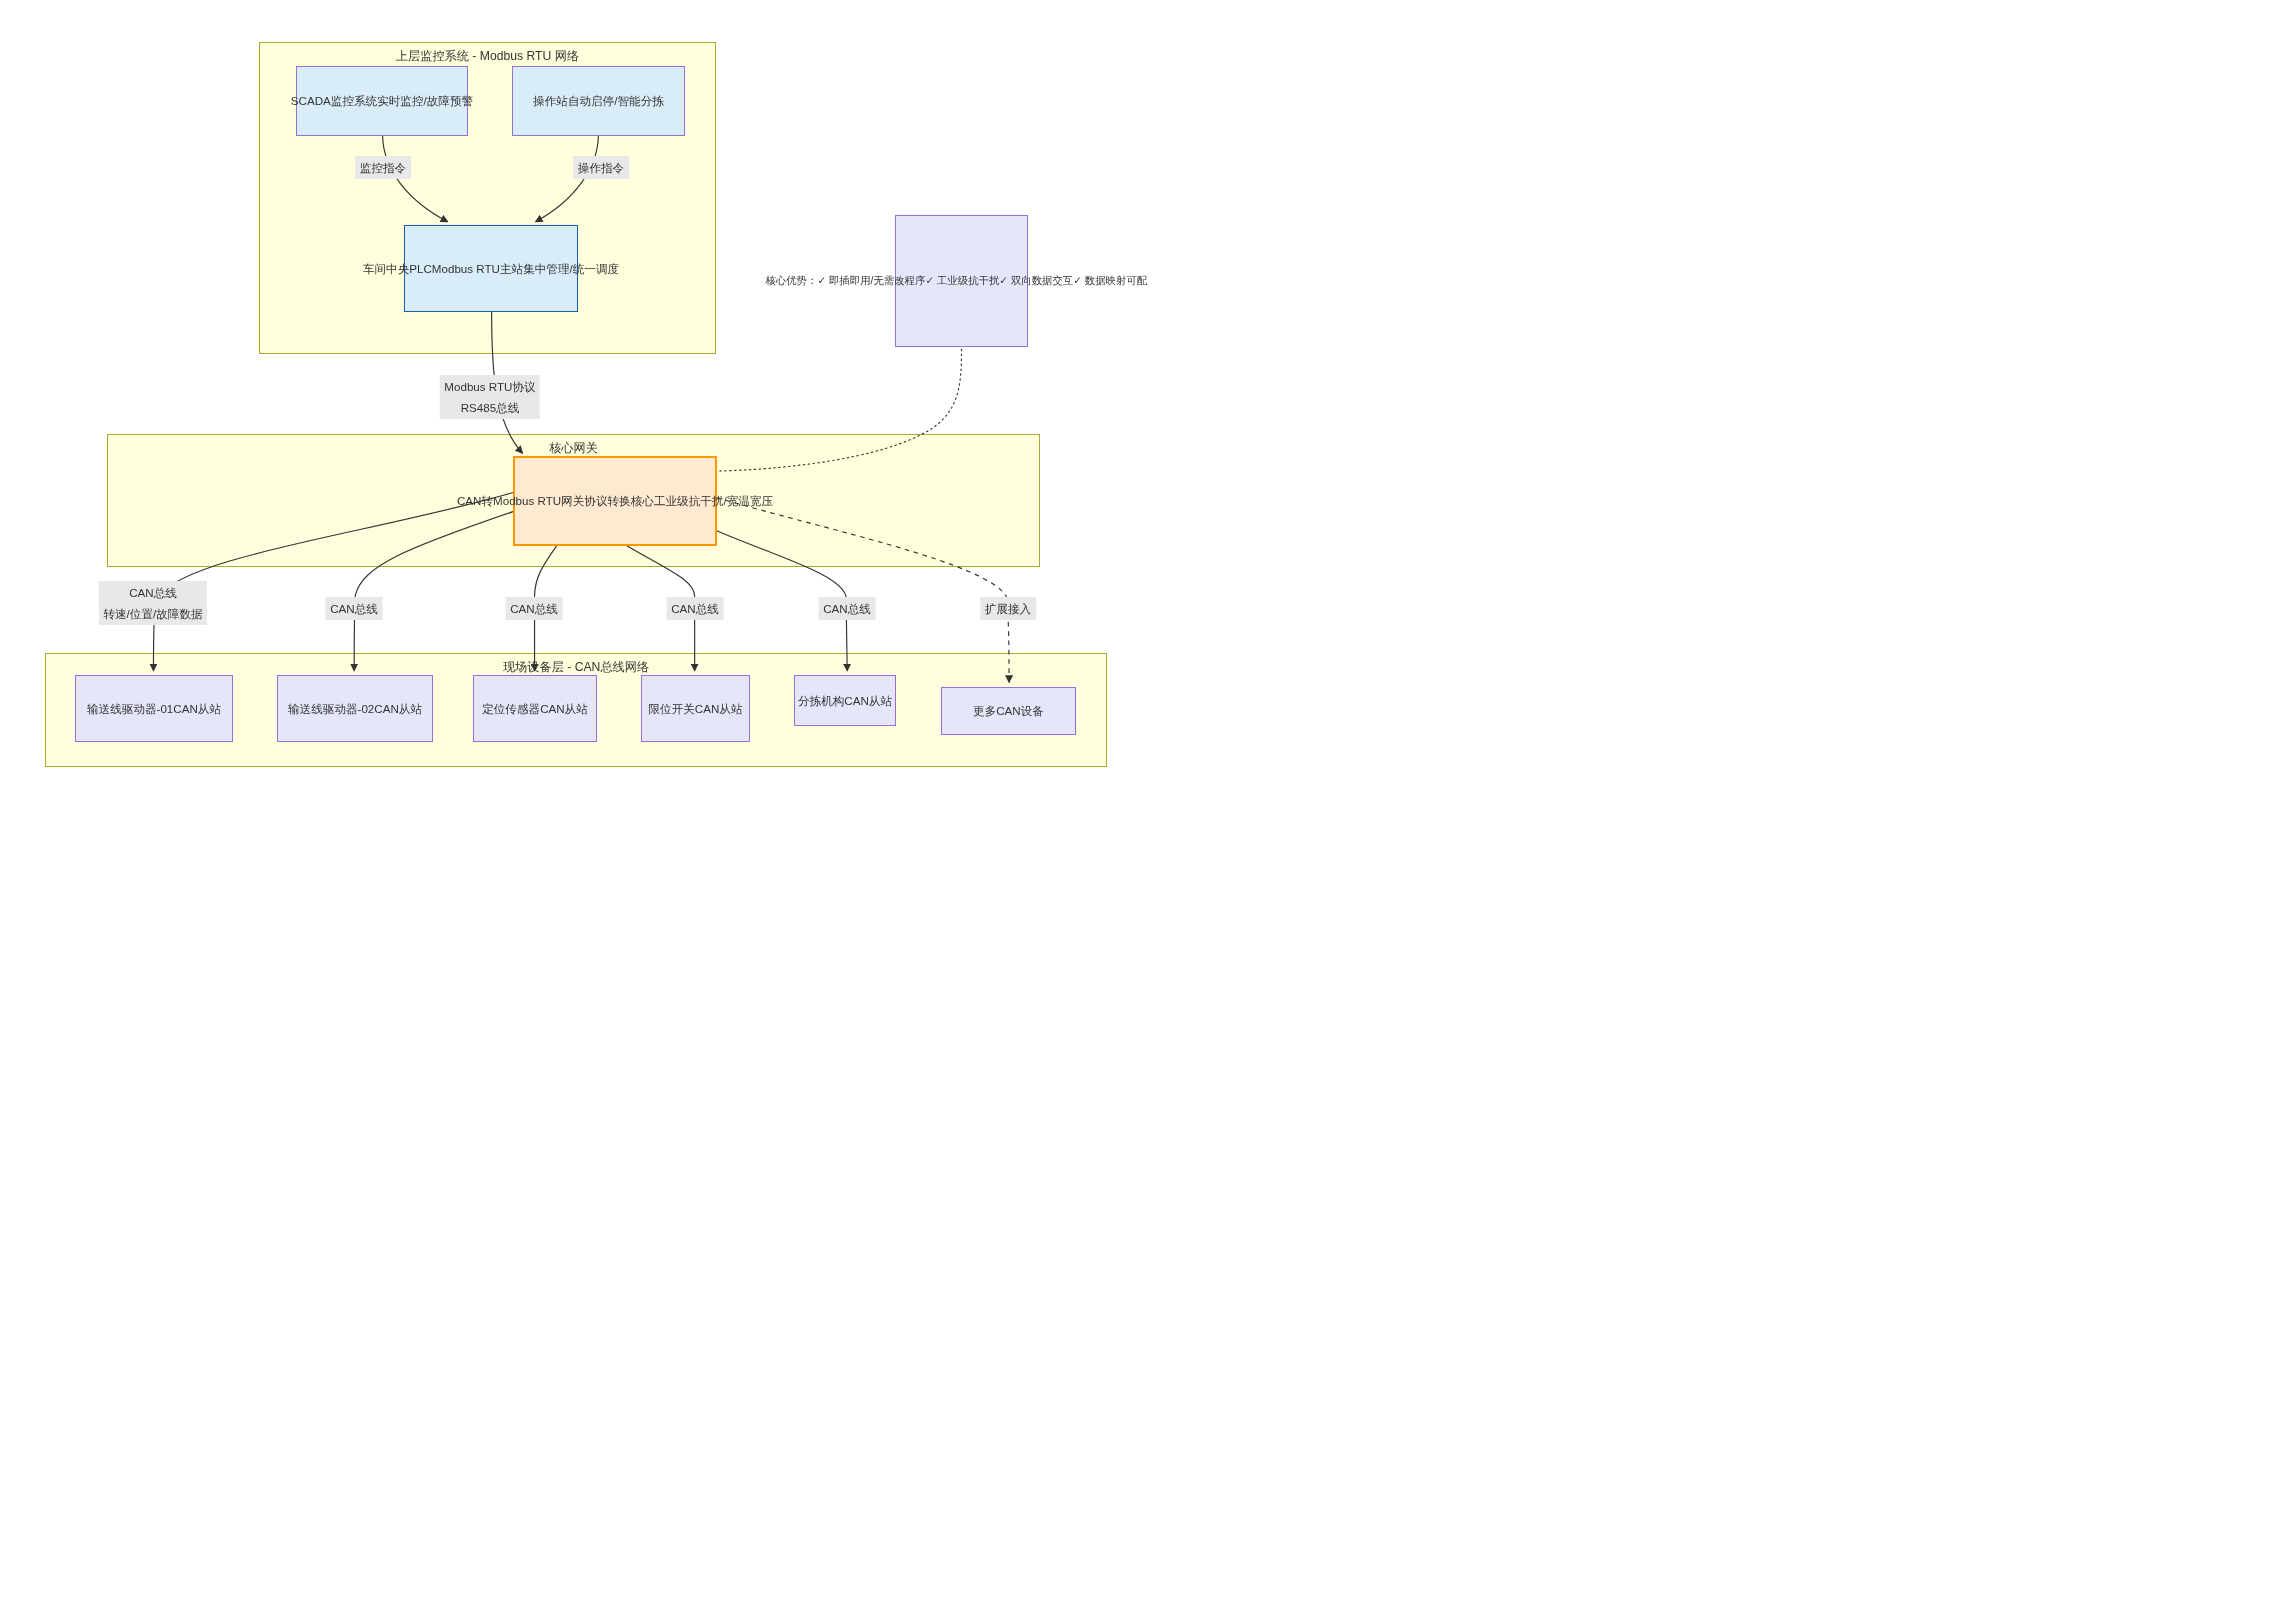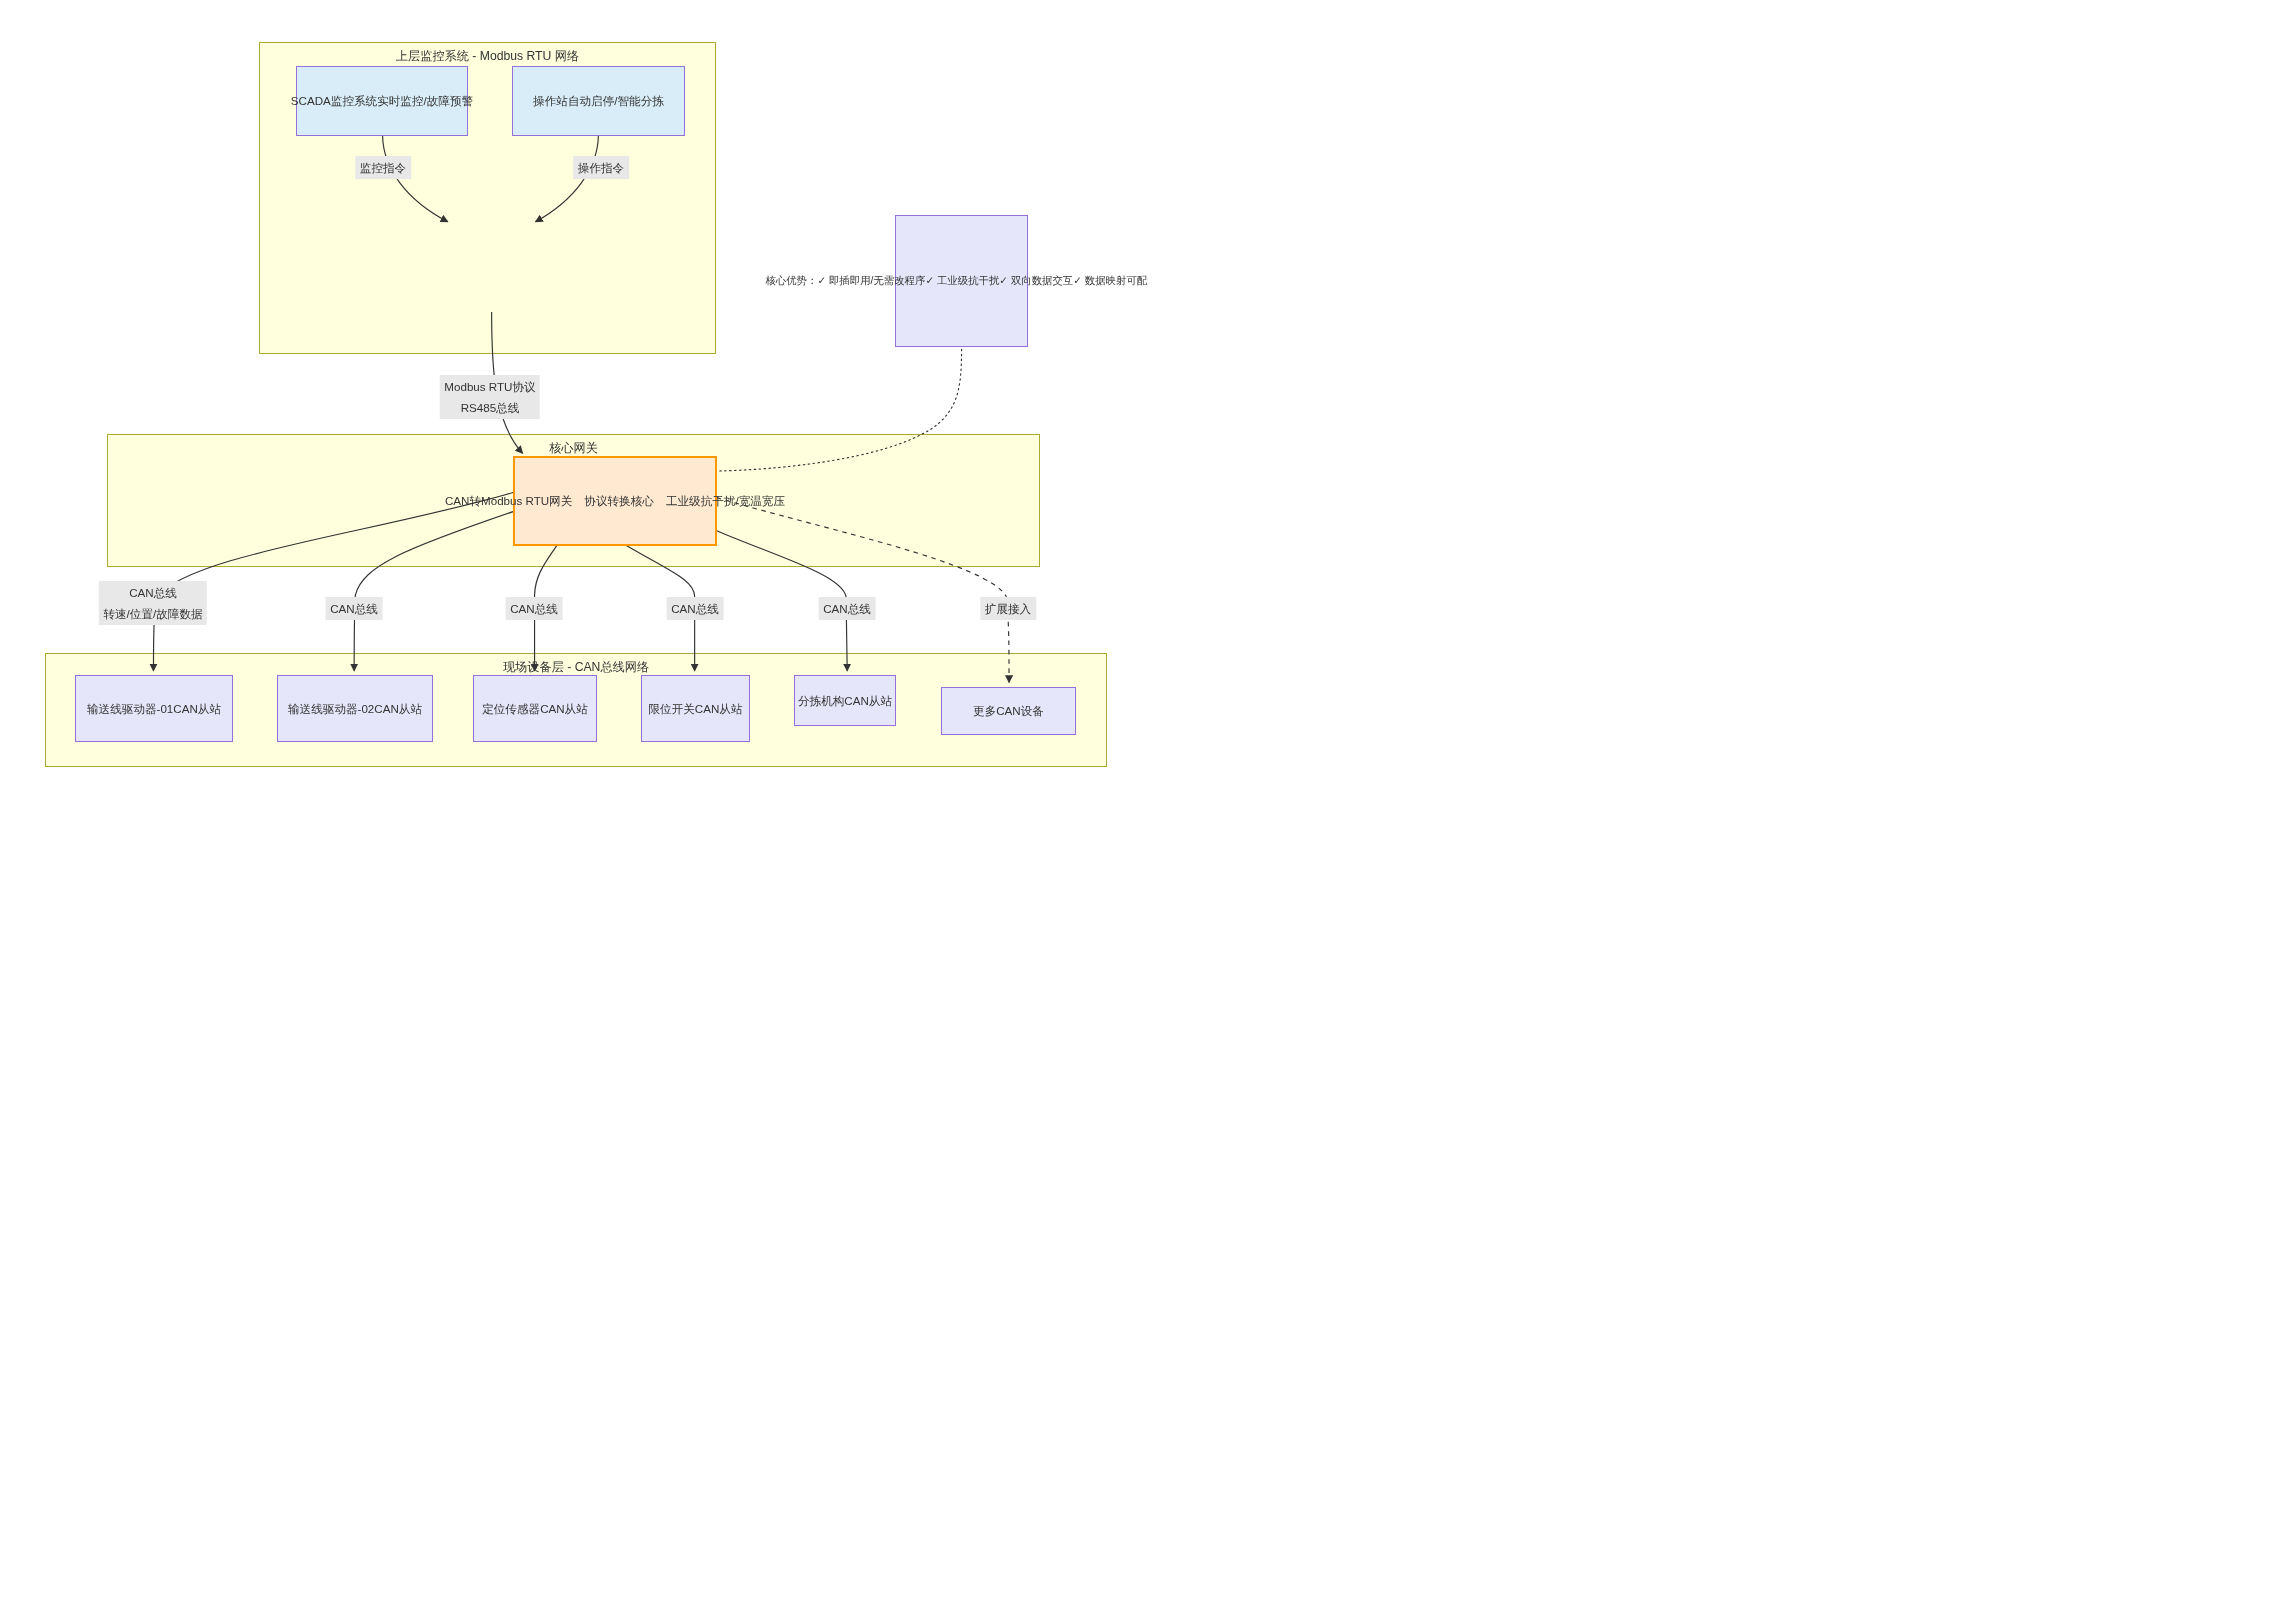--- a/index.html
+++ b/index.html
@@ -69,30 +69,35 @@
   <div class="node blue-node" style="left:296px;top:66px;width:172px;height:70px;">
     <span>SCADA监控系统</span>
     <span>实时监控/故障预警</span>
   </div>
 
   <div class="node blue-node" style="left:512px;top:66px;width:173px;height:70px;">
     <span>操作站</span>
     <span>自动启停/智能分拣</span>
   </div>
 
+  <div class="node plc-node" style="left:404px;top:225px;width:174px;height:87px;">
+    <span>车间中央PLC</span>
+    <span>Modbus RTU主站</span>
+    <span>集中管理/统一调度</span>
+  </div>
 
   <div class="node purple-node adv-node" style="left:895px;top:215px;width:133px;height:132px;">
     <span>核心优势：</span>
     <span>✓ 即插即用/无需改程序</span>
     <span>✓ 工业级抗干扰</span>
     <span>✓ 双向数据交互</span>
     <span>✓ 数据映射可配置</span>
   </div>
 
-  <div class="node gateway-node" style="left:513px;top:456px;width:204px;height:90px;gap:12px;">
+  <div class="node gateway-node" style="left:513px;top:456px;width:204px;height:90px;">
     <span>CAN转Modbus RTU网关</span>
     <span>协议转换核心</span>
     <span>工业级抗干扰/宽温宽压</span>
   </div>
 
   <div class="node purple-node" style="left:75px;top:675px;width:158px;height:67px;">
     <span>输送线驱动器-01</span>
     <span>CAN从站</span>
   </div>
 

